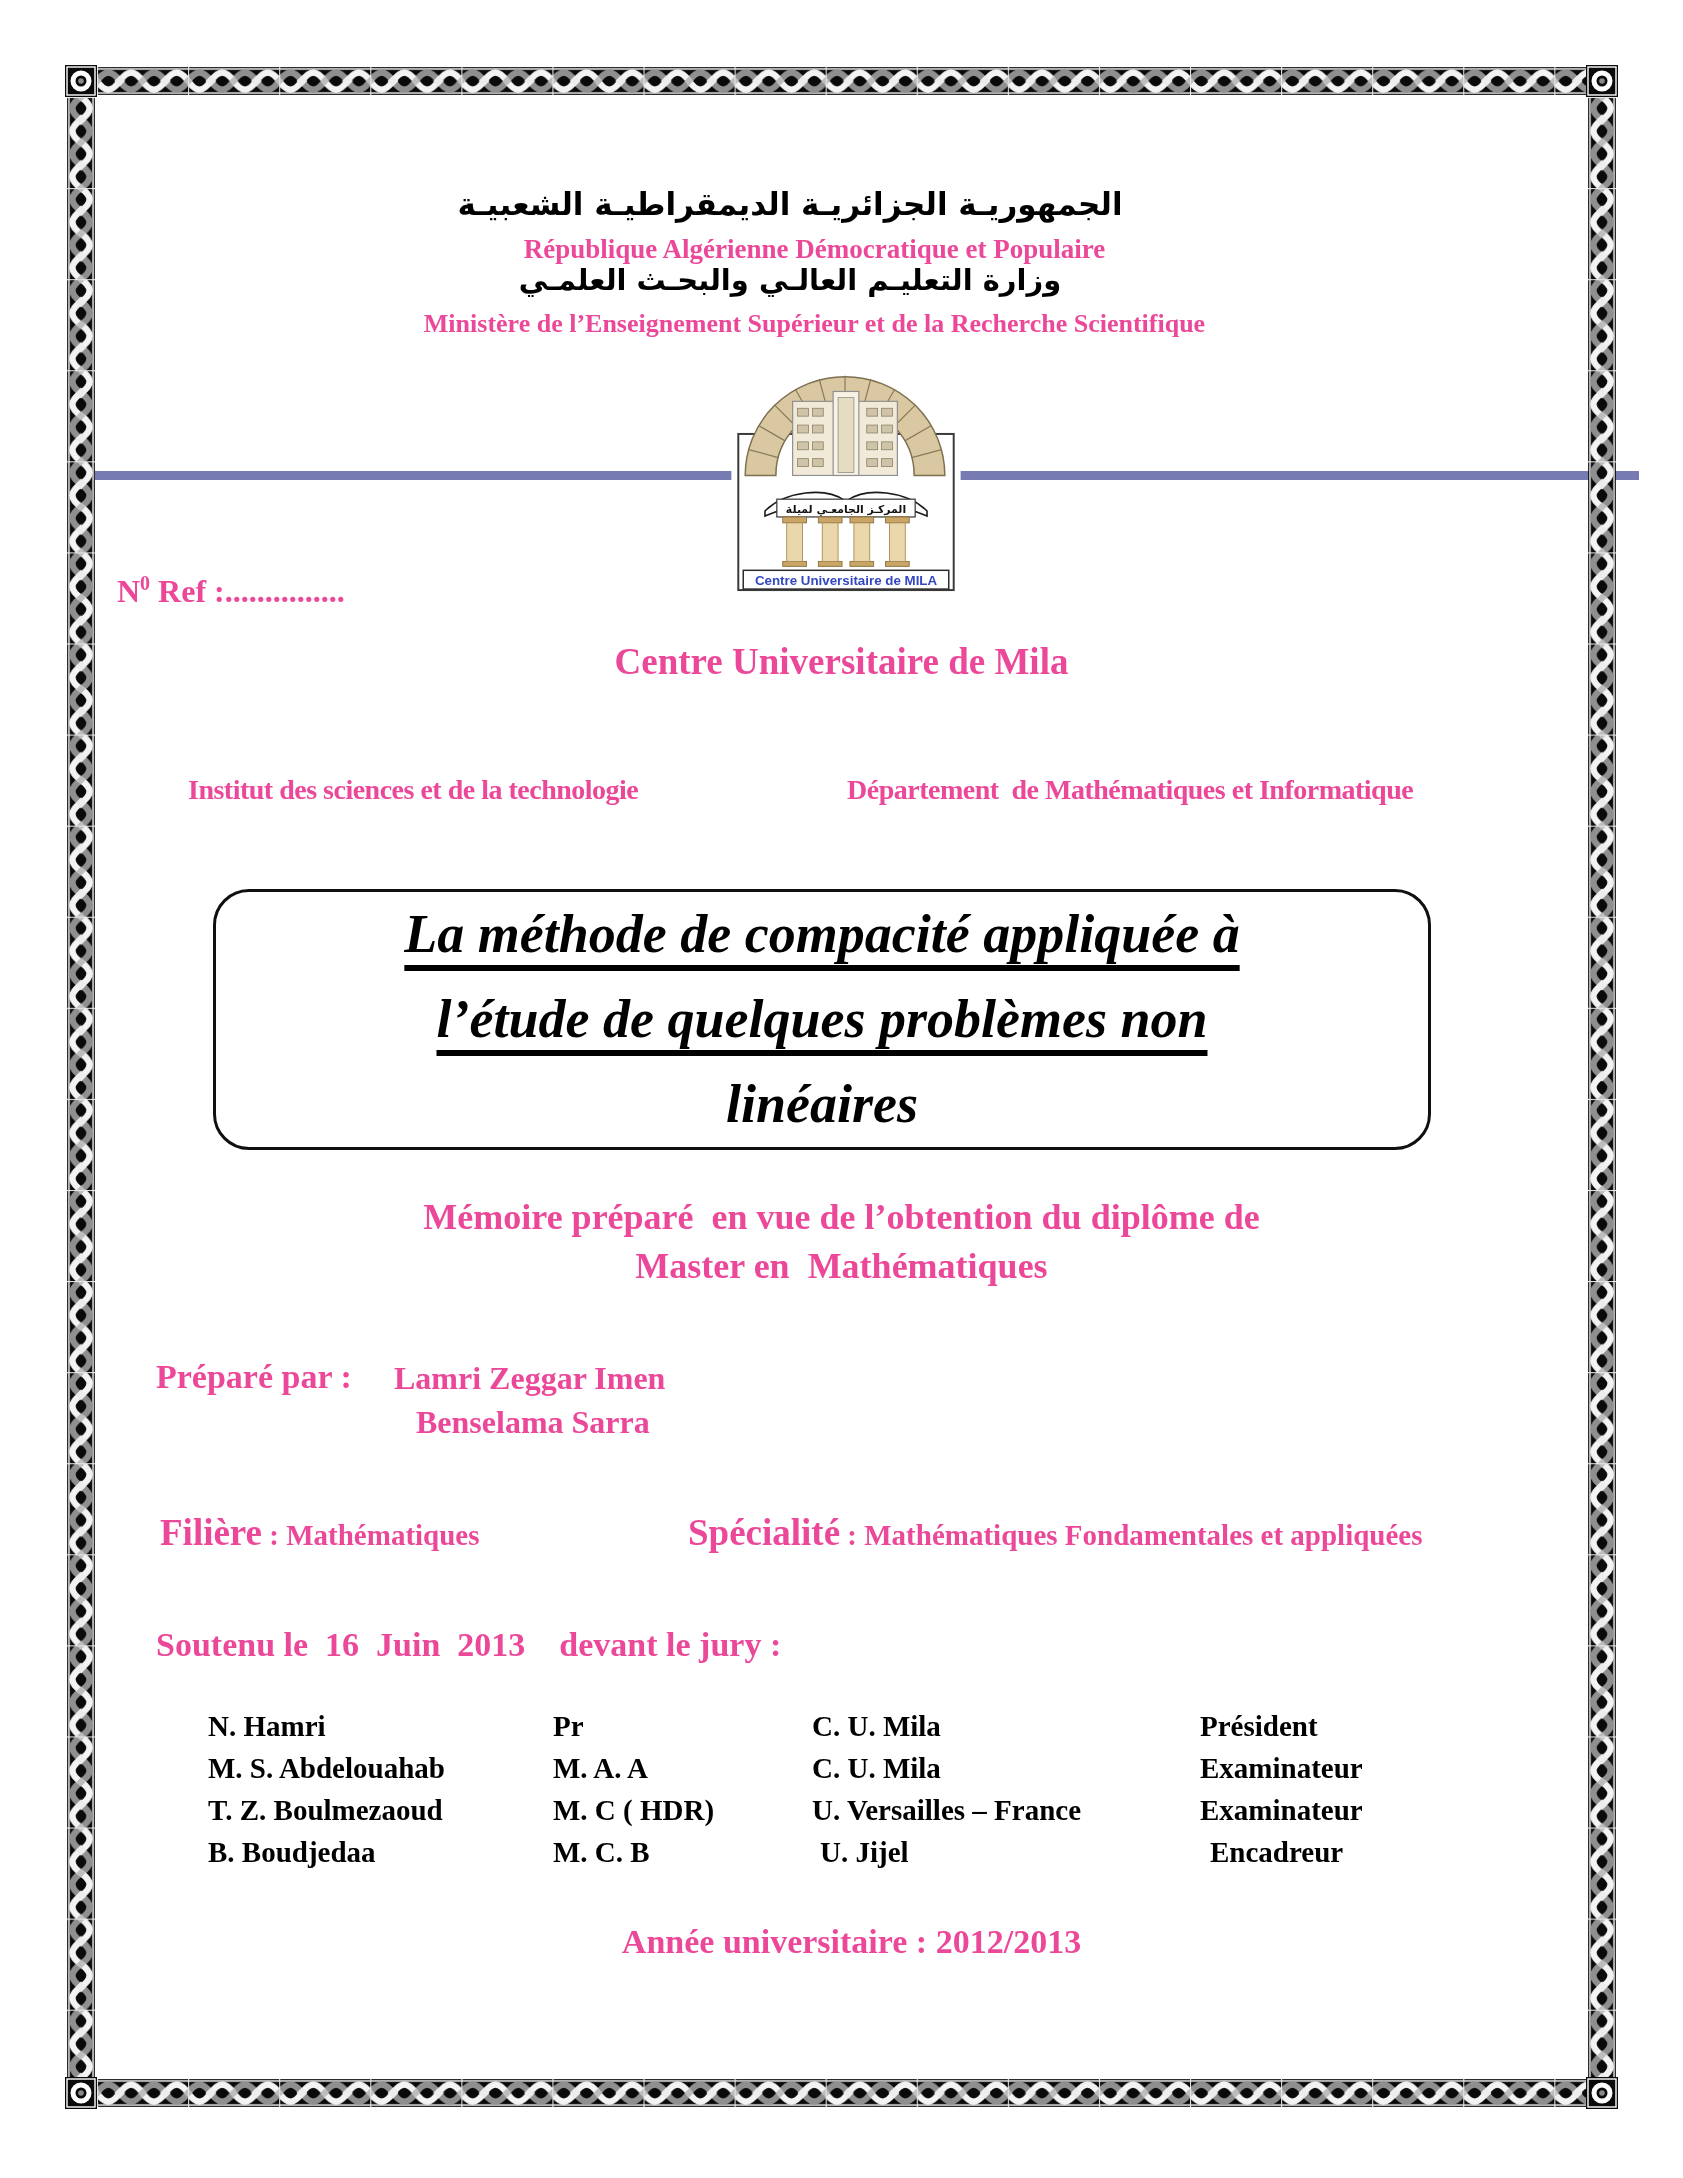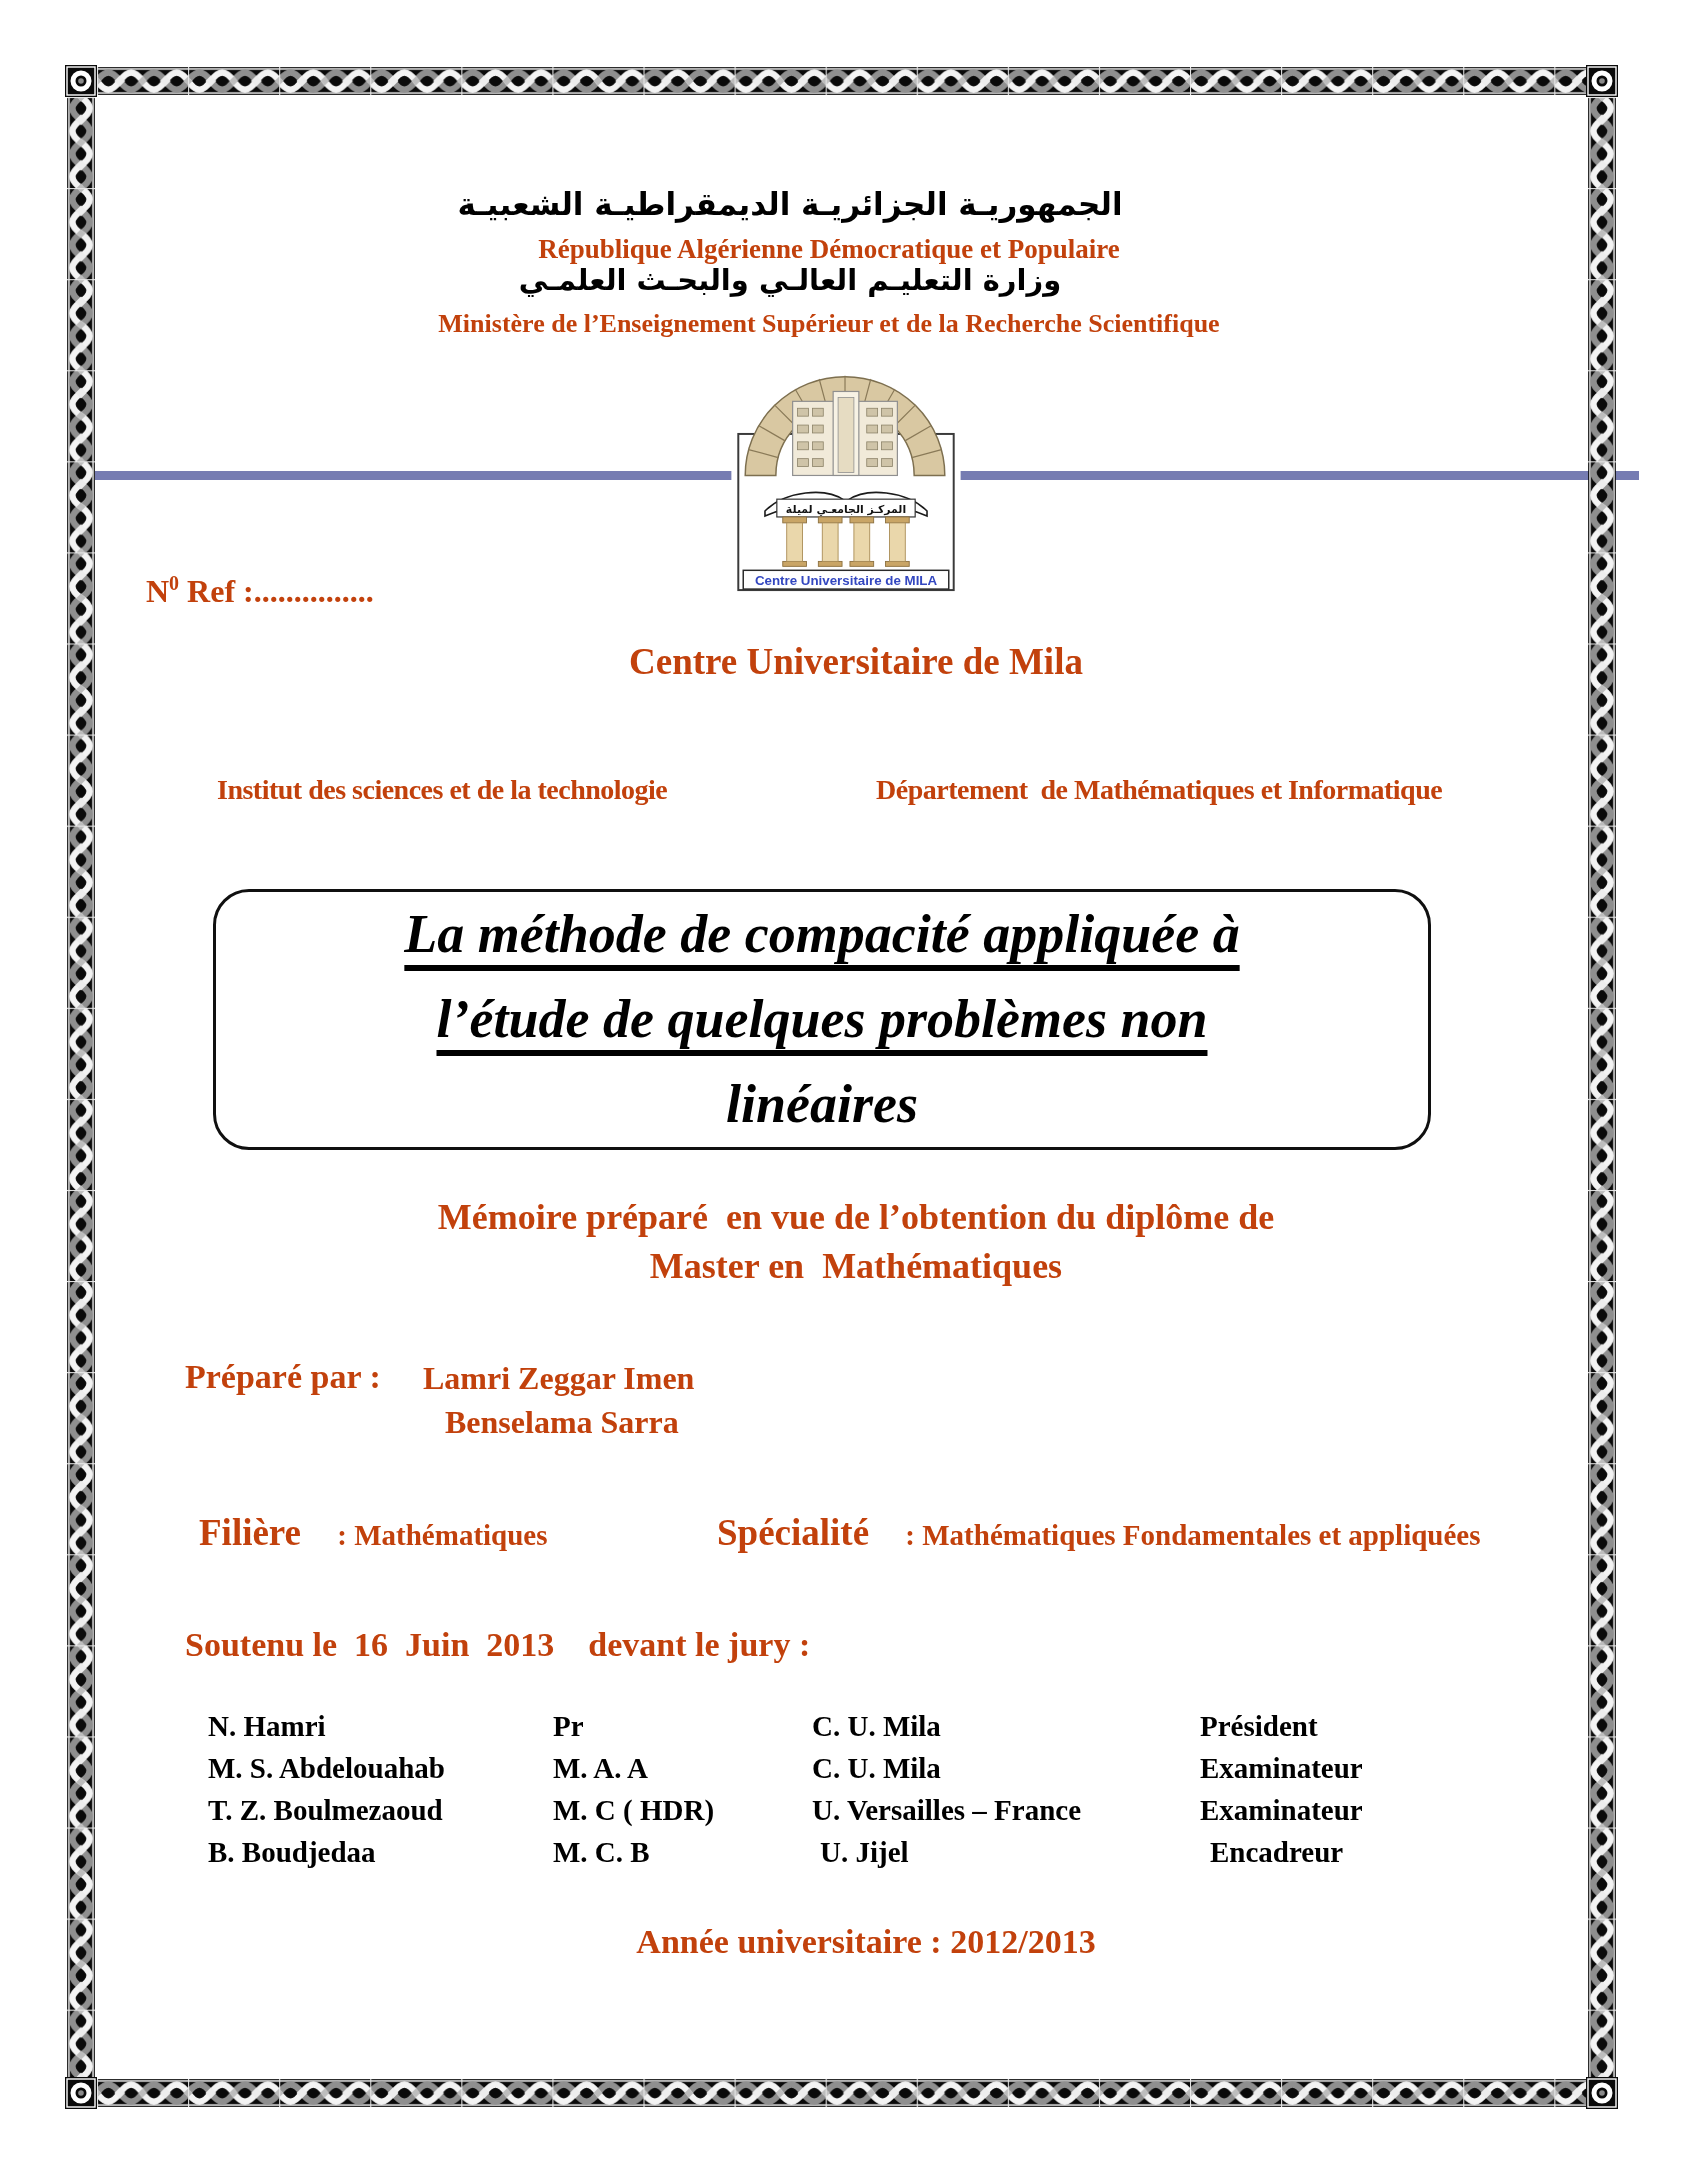--- a/index.html
+++ b/index.html
@@ -1,19 +1,19 @@
 <!DOCTYPE html>
 <html><head>
 <meta charset="utf-8">
 <style>
   html,body{margin:0;padding:0;background:#ffffff;}
   .page{position:relative;width:1683px;height:2178px;background:#fff;overflow:hidden;
         font-family:"Liberation Serif",serif;color:#000;}
   .abs{position:absolute;}
-  .serif-b{font-family:"Liberation Serif",serif;font-weight:bold;color:#c2410c;padding-left:29px;}
+  .serif-b{font-family:"Liberation Serif",serif;font-weight:bold;color:#ec4899;}
   .arab{font-family:"DejaVu Sans",sans-serif;font-weight:bold;color:#000;}
   .ctr{text-align:center;}
   .keepsp{white-space:pre;}
   
   .band{position:absolute;z-index:4;}
   
   .accent-line{position:absolute;left:95px;top:471px;width:1544px;height:9px;
                background:#767cb2;z-index:1;}
   
   .hdr{position:absolute;left:95px;right:198px;text-align:center;z-index:2;}
@@ -223,21 +223,21 @@
     <div class="title-line">linéaires</div>
   </div>
 
   <div class="abs serif-b ctr keepsp" style="left:95px;right:95px;top:1196px;font-size:36px;z-index:2;">Mémoire préparé  en vue de l’obtention du diplôme de</div>
   <div class="abs serif-b ctr keepsp" style="left:95px;right:95px;top:1245px;font-size:36px;z-index:2;">Master en  Mathématiques</div>
 
   <div class="abs serif-b" style="left:156px;top:1358px;font-size:34px;z-index:2;">Préparé par :</div>
   <div class="abs serif-b" style="left:394px;top:1360px;font-size:32px;z-index:2;">Lamri Zeggar Imen</div>
   <div class="abs serif-b" style="left:416px;top:1404px;font-size:32px;z-index:2;">Benselama Sarra</div>
 
-  <div class="abs" style="left:170px;top:1511px;z-index:2;">
+  <div class="abs" style="left:160px;top:1511px;z-index:2;">
     <span class="serif-b" style="font-size:37px;">Filière</span><span class="serif-b keepsp" style="font-size:29px;"> : Mathématiques</span>
   </div>
   <div class="abs" style="left:688px;top:1511px;z-index:2;">
     <span class="serif-b" style="font-size:37px;">Spécialité</span><span class="serif-b keepsp" style="font-size:29px;"> : Mathématiques Fondamentales et appliquées</span>
   </div>
 
   <div class="abs serif-b keepsp" style="left:156px;top:1626px;font-size:34px;z-index:2;">Soutenu le  16  Juin  2013    devant le jury :</div>
 
   <div class="jury">
     <div class="jury-row">

